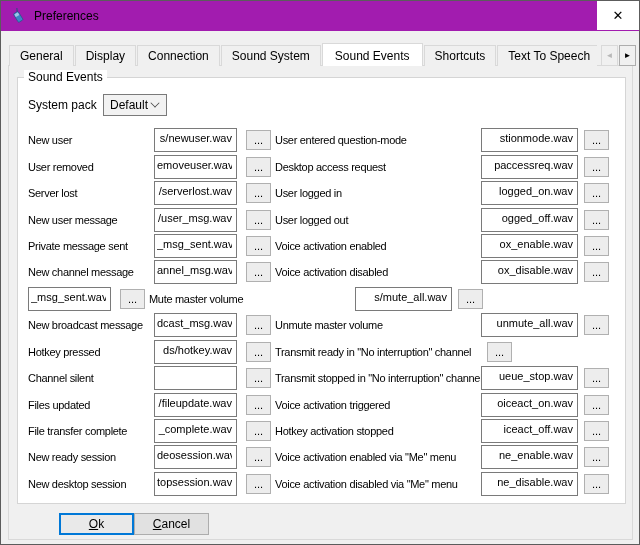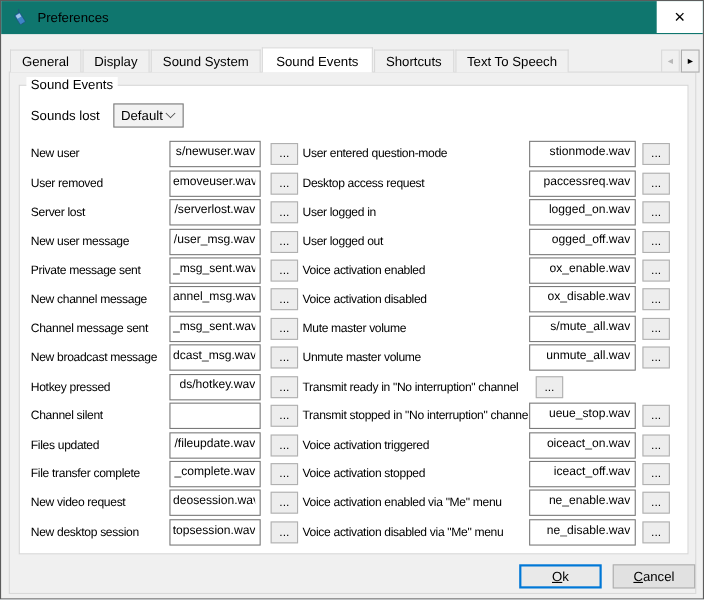--- a/index.html
+++ b/index.html
@@ -10,21 +10,21 @@
     position: relative;
     width: 640px; height: 545px;
     background: #f0f0f0;
     border: 1px solid #5c5c5c;
     overflow: hidden;
   }
 
   
   .titlebar {
     position: absolute; left:0; top:0; right:0; height: 30px;
-    background: #0f766e;
+    background: #a21caf;
     display: flex; align-items: center;
     padding-left: 9px;
   }
   .app-icon { width:16px; height:16px; display:inline-block; }
   .title-text { font-size: 12px; margin-left: 8px; }
   .close-btn {
     position: absolute; right:0; top:0; width: 42px; height: 29px;
     display:flex; align-items:center; justify-content:center;
     font-size: 13px; color:#000; background:#fff; cursor: default;
   }
@@ -122,21 +122,21 @@
     background: #ededed; border: 1px solid #b0b0b0;
     font-size: 11px; line-height: 10px; color:#000;
     cursor: default;
   }
   .browse-btn.left  { margin-left: 9px; }
   .browse-btn.right { margin-left: 6px; }
 
   
   .footer {
     position: absolute; left: 0; right: 0; top: 447px;
-    display: flex; justify-content: flex-end; gap: 10px;
+    display: flex; justify-content: flex-start; 
     padding-left: 50px;
   }
   .dlg-btn {
     min-width: 75px; height: 22px;
     background: #e1e1e1; border: 1px solid #adadad;
     font-family: "Liberation Sans", sans-serif; font-size: 12px;
     cursor: default; padding: 0 10px;
   }
   .dlg-btn.default { border: 2px solid #0078d7; background:#e9e9e9; }
   .btn-label { display: block; }
@@ -157,38 +157,39 @@
         </g>
       </svg>
     </span>
     <span class="title-text">Preferences</span>
     <span class="close-btn">✕</span>
   </div>
 
   <div class="tabbar" id="tabbar">
       <div class="tab">General</div>
       <div class="tab">Display</div>
+      <div class="tab">Connection</div>
       <div class="tab">Sound System</div>
       <div class="tab active">Sound Events</div>
       <div class="tab">Shortcuts</div>
       <div class="tab">Text To Speech</div>
     </div>
 
   <div class="tab-arrows">
     <span class="tab-arrow disabled">◄</span>
     <span class="tab-arrow">►</span>
   </div>
 
   <div class="pane">
 
     <div class="groupbox">
       <span class="groupbox-legend">Sound Events</span>
 
       <div class="sounds-row">
-        <span class="sounds-label">Sounds lost</span>
+        <span class="sounds-label">System pack</span>
         <div class="combo">
           <span class="combo-value">Default</span>
           <span class="combo-arrow"></span>
         </div>
       </div>
 
       <div class="rows" id="rows">
           <div class="erow">
             <span class="evt-label left">New user</span>
             <input class="file-input left" value="s/newuser.wav" style="">
@@ -231,21 +232,20 @@
           </div>
           <div class="erow">
             <span class="evt-label left">New channel message</span>
             <input class="file-input left" value="annel_msg.wav" style="">
             <button class="browse-btn left">...</button>
             <span class="evt-label right">Voice activation disabled</span>
             <input class="file-input right" value="ox_disable.wav" style="">
             <button class="browse-btn right">...</button>
           </div>
           <div class="erow">
-            <span class="evt-label left">Channel message sent</span>
             <input class="file-input left" value="_msg_sent.wav" style="">
             <button class="browse-btn left">...</button>
             <span class="evt-label right">Mute master volume</span>
             <input class="file-input right" value="s/mute_all.wav" style="">
             <button class="browse-btn right">...</button>
           </div>
           <div class="erow">
             <span class="evt-label left">New broadcast message</span>
             <input class="file-input left" value="dcast_msg.wav" style="">
             <button class="browse-btn left">...</button>
@@ -273,26 +273,26 @@
             <input class="file-input left" value="/fileupdate.wav" style="">
             <button class="browse-btn left">...</button>
             <span class="evt-label right">Voice activation triggered</span>
             <input class="file-input right" value="oiceact_on.wav" style="">
             <button class="browse-btn right">...</button>
           </div>
           <div class="erow">
             <span class="evt-label left">File transfer complete</span>
             <input class="file-input left" value="_complete.wav" style="">
             <button class="browse-btn left">...</button>
-            <span class="evt-label right">Voice activation stopped</span>
+            <span class="evt-label right">Hotkey activation stopped</span>
             <input class="file-input right" value="iceact_off.wav" style="">
             <button class="browse-btn right">...</button>
           </div>
           <div class="erow">
-            <span class="evt-label left">New video request</span>
+            <span class="evt-label left">New ready session</span>
             <input class="file-input left" value="deosession.wav" style="">
             <button class="browse-btn left">...</button>
             <span class="evt-label right">Voice activation enabled via "Me" menu</span>
             <input class="file-input right" value="ne_enable.wav" style="">
             <button class="browse-btn right">...</button>
           </div>
           <div class="erow">
             <span class="evt-label left">New desktop session</span>
             <input class="file-input left" value="topsession.wav" style="">
             <button class="browse-btn left">...</button>

